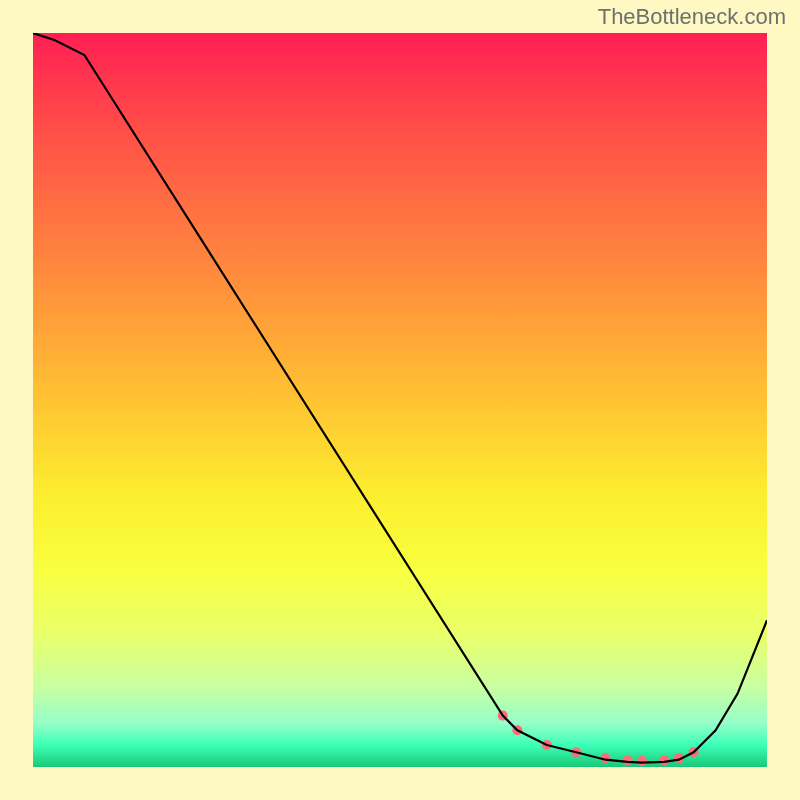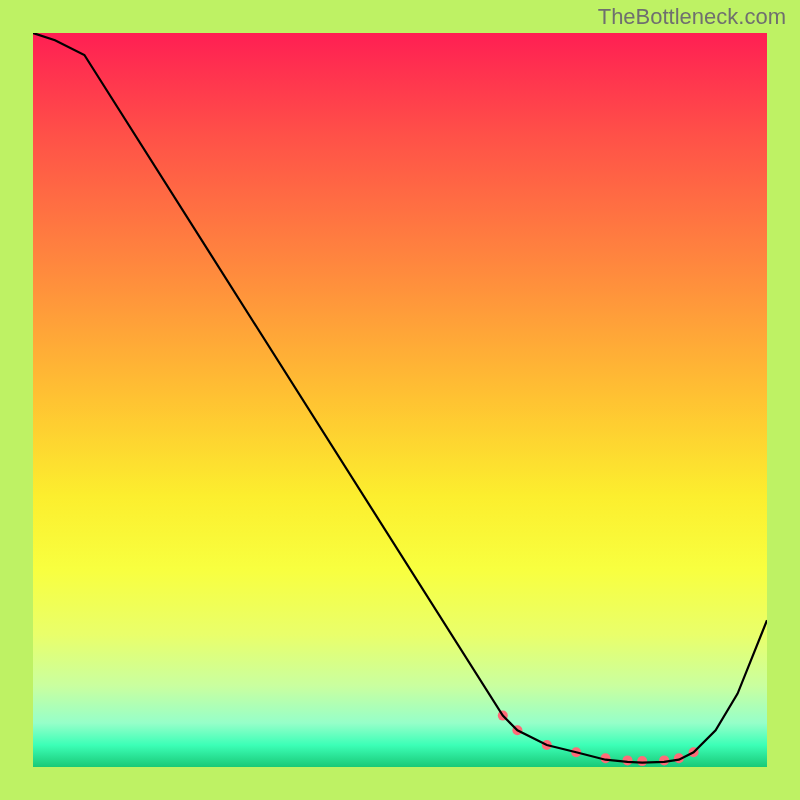--- a/index.html
+++ b/index.html
@@ -8,21 +8,21 @@
     width: 800px;
     height: 800px;
     background: #000;
     overflow: hidden;
     font-family: Arial, Helvetica, sans-serif;
   }
   .frame {
     position: relative;
     width: 800px;
     height: 800px;
-    background: #bef264;
+    background: #fef9c3;
   }
   .watermark {
     position: absolute;
     top: 4px;
     right: 14px;
     color: #6f6f6f;
     font-size: 22px;
     z-index: 10;
   }
   .plot-area {

